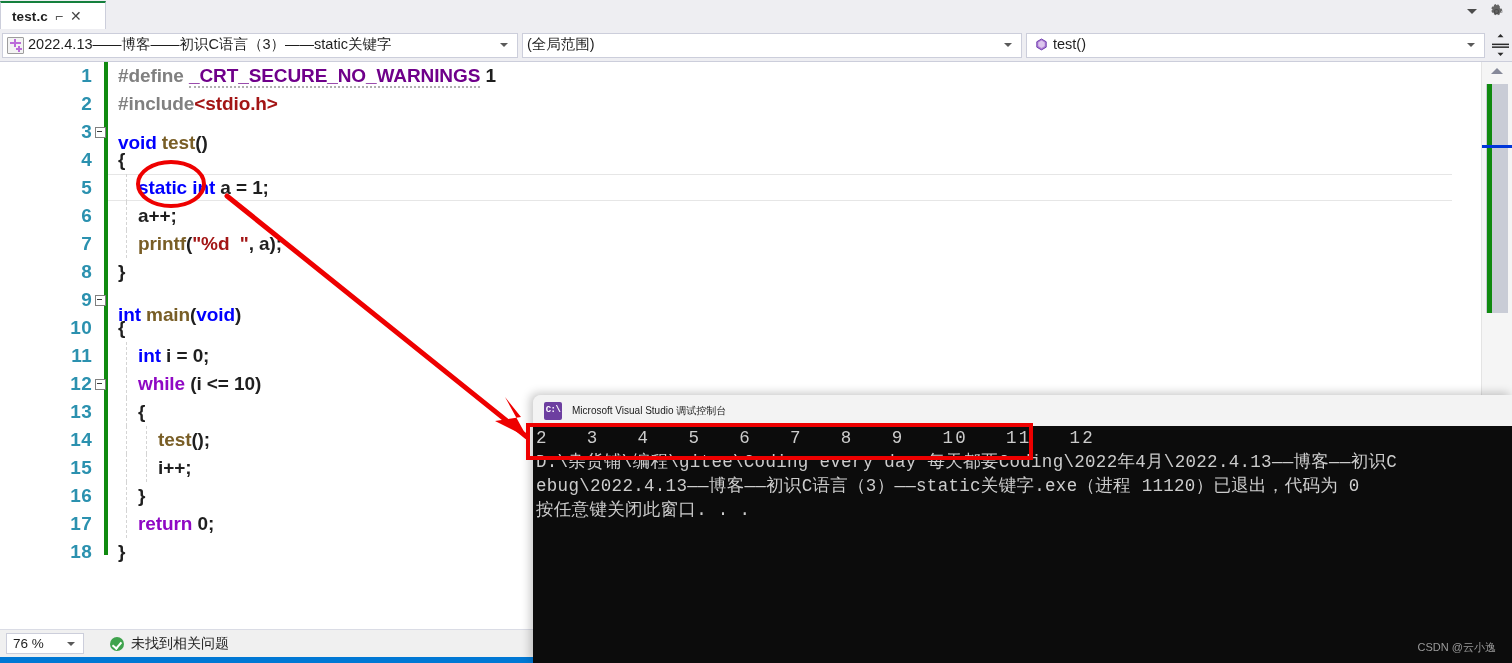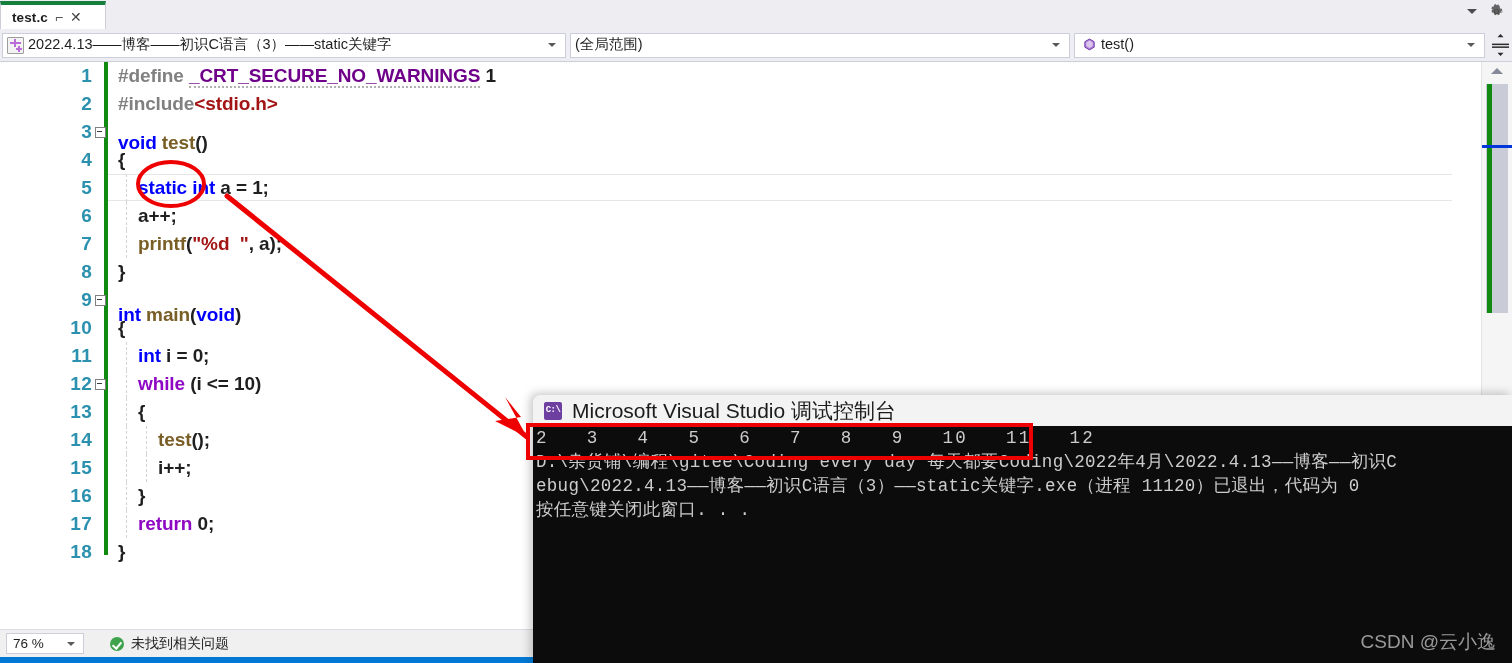--- a/index.html
+++ b/index.html
@@ -12,21 +12,21 @@
   #root{position:relative;width:1512px;height:663px;overflow:hidden;}
 
   
   .tabstrip{
     position:absolute;left:0;top:0;width:1512px;height:29px;
     background:#eeeef2;border-bottom:1px solid #cccedb;
     display:flex;align-items:flex-end;
   }
   .tab{
     height:28px;min-width:106px;background:#ffffff;
-    border:1px solid #cccedb;border-bottom:none;border-top:4px solid #15803d;
+    border:1px solid #cccedb;border-bottom:none;border-top:2px solid #15803d;
     display:flex;align-items:center;gap:7px;padding:0 8px 0 11px;
     box-sizing:border-box;
   }
   .tab-label{font-size:13.5px;color:#1e1e1e;font-weight:bold;letter-spacing:.1px;}
   .tab-pin{font-size:14px;color:#555;line-height:1;transform:rotate(0deg);}
   .tab-close{font-size:14px;color:#444;line-height:1;font-weight:400;}
   .tabstrip-right{
     margin-left:auto;display:flex;align-items:center;gap:12px;
     padding:0 8px 4px 0;height:28px;
   }
@@ -49,21 +49,21 @@
     padding:0 2px 0 4px;position:relative;
   }
   .navcombo .cb-text{
     font-size:14.5px;color:#1e1e1e;white-space:nowrap;overflow:hidden;
     flex:1;line-height:1;padding-bottom:1px;
   }
   .navcombo .cb-arrow{
     width:0;height:0;border-left:4px solid transparent;border-right:4px solid transparent;
     border-top:4px solid #5a5a5a;margin:0 7px 0 6px;flex:none;
   }
-  #nav-file{width:564px;justify-content:flex-end;}
+  #nav-file{width:516px;justify-content:flex-end;}
   #nav-scope{width:500px;}
   #nav-member{flex:1;}
   .icon-newfile{
     width:15px;height:15px;flex:none;margin-right:4px;position:relative;
     background:#f3f3f3;border:1px solid #9d9d9d;border-radius:1px;
   }
   .icon-newfile:before{
     content:"";position:absolute;left:2px;top:4px;width:11px;height:2px;background:#bb6bd9;
   }
   .icon-newfile:after{
@@ -197,33 +197,33 @@
     background:#f3f3f3;border-top-left-radius:8px;
   }
   .console-icon{
     width:18px;height:18px;background:#6d3fa0;border-radius:2px;position:relative;
     display:flex;align-items:center;justify-content:center;
   }
   .console-icon span{
     font-family:"Liberation Mono","DejaVu Sans Mono",monospace;
     font-size:9px;color:#ffffff;font-weight:bold;line-height:1;letter-spacing:-.5px;
   }
-  .console-title-text{font-size:21px;color:#1b1b1b;}
+  .console-title-text{font-size:10px;color:#1b1b1b;}
   .console-body{
     position:absolute;left:0;top:31px;width:979px;height:237px;background:#0c0c0c;
     padding:0;overflow:hidden;
   }
   .cline{
     font-family:"Liberation Mono","DejaVu Sans Mono",monospace;
     font-size:17.5px;color:#cccccc;white-space:pre;line-height:24px;
     letter-spacing:.3px;padding-left:3px;
   }
   .cline.nums{letter-spacing:2.2px;}
   .watermark{
-    position:absolute;right:16px;bottom:8px;font-size:19px;color:#9a9a9a;
+    position:absolute;right:16px;bottom:8px;font-size:11px;color:#9a9a9a;
     font-family:"Liberation Sans","DejaVu Sans",sans-serif;
   }
 </style>
 </head>
 <body>
 
 <div id="root">
 
   <div class="tabstrip">
     <div class="tab">

